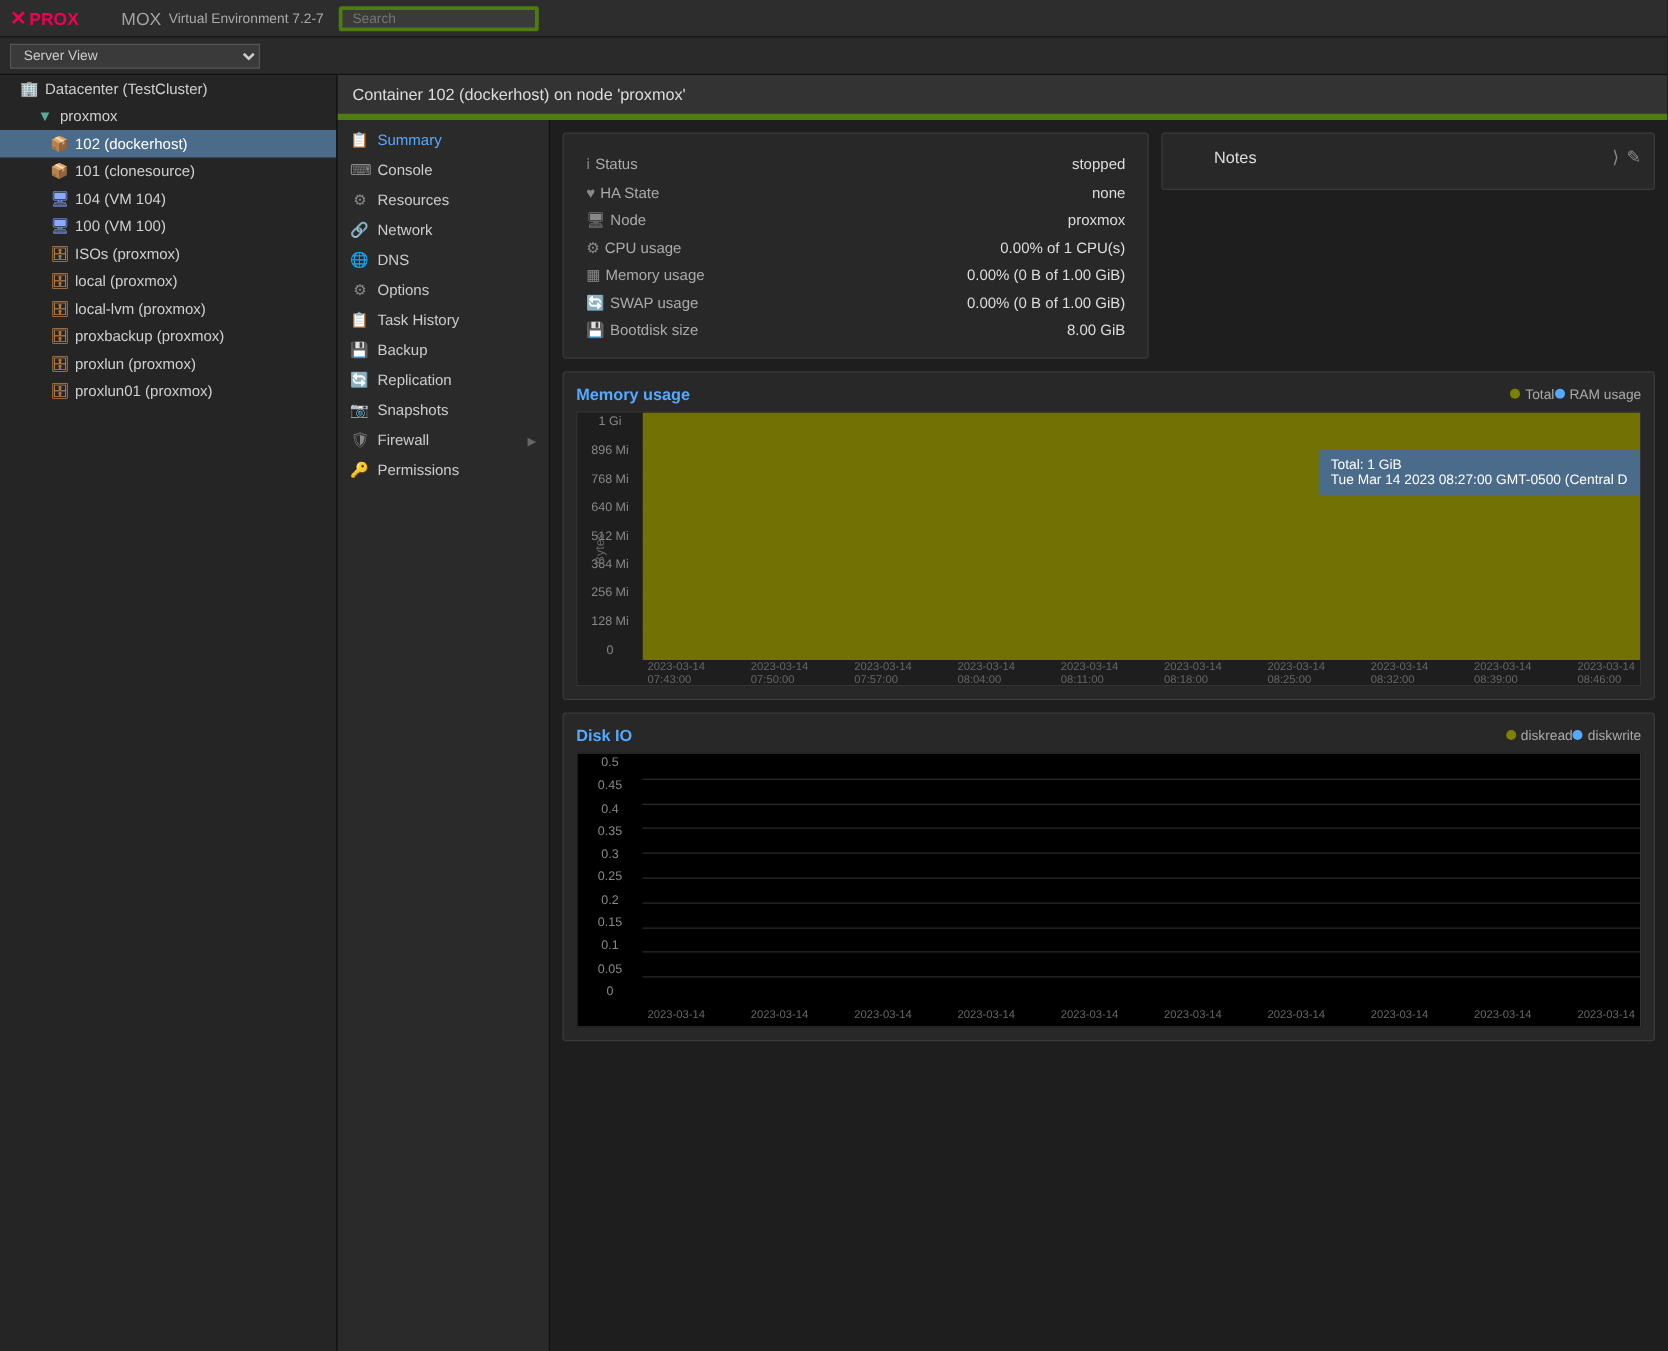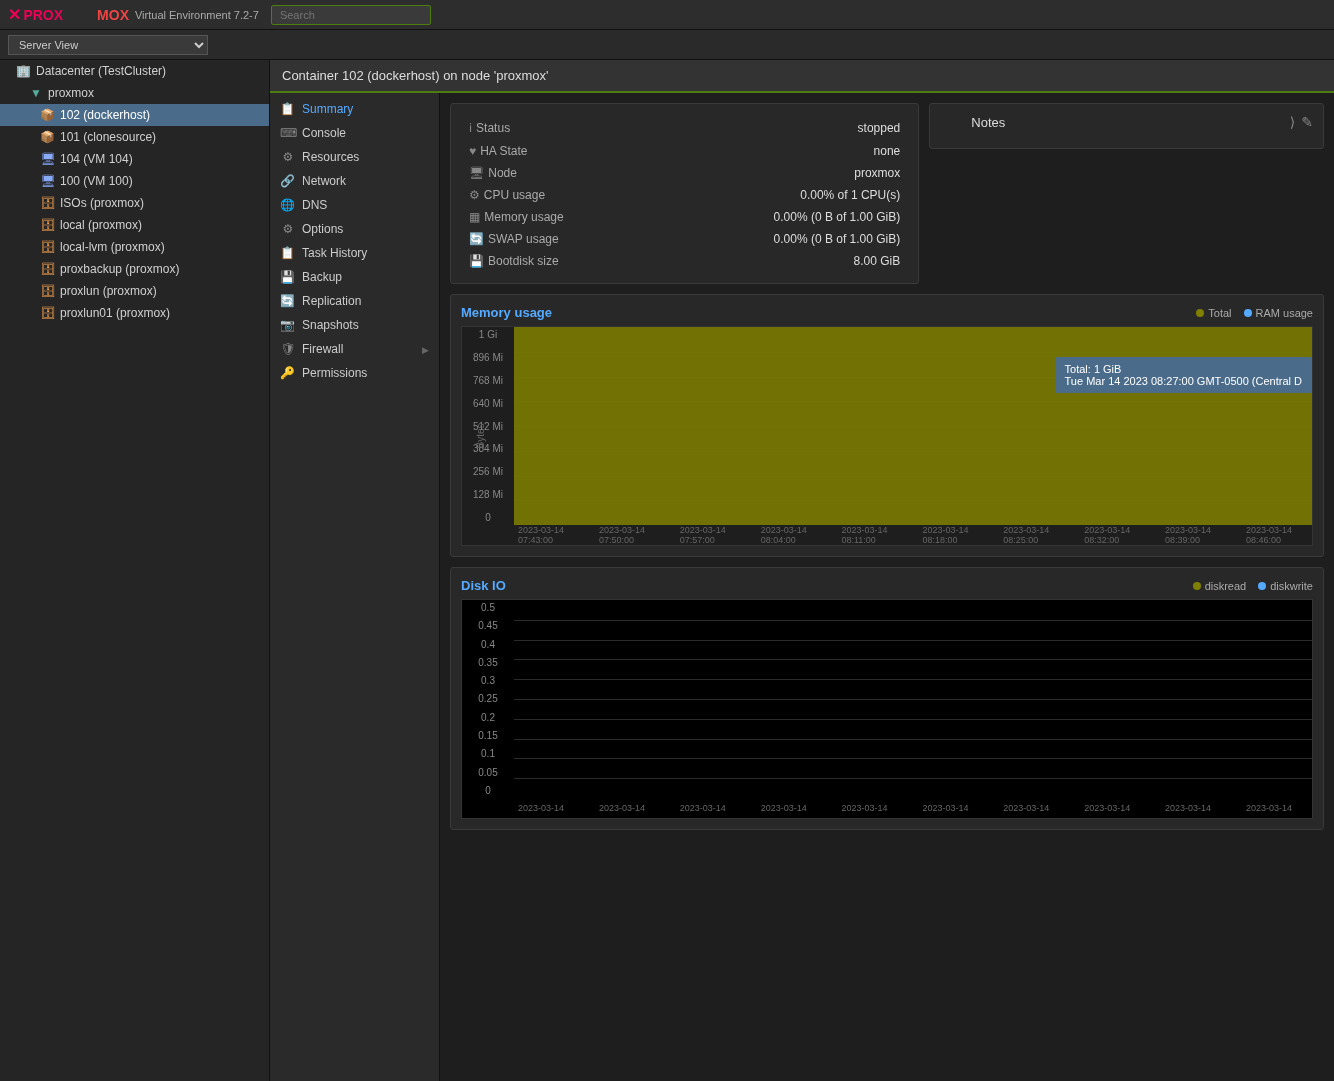--- a/index.html
+++ b/index.html
@@ -3,21 +3,21 @@
   <meta charset="utf-8">
   <style>
     * { box-sizing: border-box; margin: 0; padding: 0; }
     body { font-family: Arial, sans-serif; font-size: 12px; background: #1a1a1a; color: #d0d0d0; width: 1334px; height: 1081px; overflow: hidden; }
 
     
     #topbar { background: #2d2d2d; height: 30px; display: flex; align-items: center; padding: 0 8px; border-bottom: 1px solid #111; }
     #logo { display: flex; align-items: center; gap: 2px; margin-right: 12px; }
     .logo-x { color: #e05; font-weight: bold; font-size: 16px; }
     .logo-rest { color: #aaa; font-size: 11px; margin-left: 4px; }
-    #search-box { background: #3a3a3a; border: 1px solid #4d7c0f; color: #ccc; padding: 2px 8px; width: 160px; height: 20px; font-size: 11px; border-radius: 2px; }
+    #search-box { background: #3a3a3a; border: 3px solid #4d7c0f; color: #ccc; padding: 2px 8px; width: 160px; height: 20px; font-size: 11px; border-radius: 2px; }
 
     
     #server-view-bar { background: #2a2a2a; height: 30px; display: flex; align-items: center; padding: 0 8px; border-bottom: 1px solid #111; }
     #server-view-select { background: #3a3a3a; border: 1px solid #555; color: #ccc; padding: 2px 6px; font-size: 11px; width: 200px; }
 
     
     #layout { display: flex; height: calc(1081px - 60px); }
 
     
     #sidebar { width: 270px; background: #252525; border-right: 1px solid #111; overflow-y: auto; flex-shrink: 0; }
@@ -28,21 +28,21 @@
     .tree-indent-3 { padding-left: 40px; }
     .tree-icon { width: 16px; height: 16px; margin-right: 4px; flex-shrink: 0; display: inline-flex; align-items: center; justify-content: center; font-size: 12px; }
     .icon-datacenter { color: #888; }
     .icon-node { color: #5a9; }
     .icon-ct { color: #5af; }
     .icon-vm { color: #8af; }
     .icon-storage { color: #fa5; }
 
     
     #main { flex: 1; display: flex; flex-direction: column; overflow: hidden; }
-    #main-header { background: #333; padding: 8px 12px; border-bottom: 2px solid #4d7c0f; font-size: 13px; color: #ddd; }
+    #main-header { background: #333; padding: 8px 12px; border-bottom: 5px solid #4d7c0f; font-size: 13px; color: #ddd; }
 
     
     #content { display: flex; flex: 1; overflow: hidden; }
 
     
     #nav-menu { width: 170px; background: #2a2a2a; border-right: 1px solid #111; padding-top: 4px; flex-shrink: 0; }
     .nav-item { display: flex; align-items: center; padding: 5px 10px; cursor: pointer; color: #ccc; font-size: 12px; }
     .nav-item.active { color: #5af; }
     .nav-icon { width: 16px; margin-right: 6px; color: #888; text-align: center; }
     .nav-arrow { margin-left: auto; color: #666; }
@@ -64,46 +64,46 @@
     .notes-card { background: #282828; border: 1px solid #3a3a3a; border-radius: 3px; padding: 10px; flex: 1; }
     .notes-header { display: flex; align-items: center; justify-content: space-between; margin-bottom: 8px; }
     .notes-title { color: #ddd; font-size: 13px; margin-left: 31px; }
     .notes-actions { display: flex; gap: 6px; }
     .notes-btn { color: #888; cursor: pointer; font-size: 14px; }
 
     
     .chart-card { background: #282828; border: 1px solid #3a3a3a; border-radius: 3px; padding: 10px; margin-bottom: 10px; }
     .chart-header { display: flex; align-items: center; justify-content: space-between; margin-bottom: 6px; }
     .chart-title { color: #5af; font-size: 13px; font-weight: bold; }
-    .chart-legend { display: flex; gap: 12px; align-items: center; font-size: 11px; color: #aaa; }
+    .chart-legend { display: flex; gap: 0; align-items: center; font-size: 11px; color: #aaa; }
     .legend-dot { width: 8px; height: 8px; border-radius: 50%; display: inline-block; margin-right: 4px; }
     .chart-area { position: relative; height: 220px; background: #1e1e1e; border: 1px solid #333; }
     .chart-y-axis { position: absolute; left: 0; top: 0; bottom: 20px; width: 52px; display: flex; flex-direction: column; justify-content: space-between; padding: 2px 4px; font-size: 10px; color: #888; text-align: center; }
     .chart-inner { position: absolute; left: 52px; right: 0; top: 0; bottom: 20px; overflow: hidden; }
     .chart-fill-memory { position: absolute; left: 0; right: 0; top: 0; bottom: 0; background: #808000; opacity: 0.85; }
-    .chart-x-axis { position: absolute; bottom: 0; left: 52px; right: 16px; height: 20px; display: flex; justify-content: space-between; align-items: center; font-size: 9px; color: #666; padding: 0 4px; }
+    .chart-x-axis { position: absolute; bottom: 0; left: 52px; right: 0; height: 20px; display: flex; justify-content: space-between; align-items: center; font-size: 9px; color: #666; padding: 0 4px; }
     .chart-grid { position: absolute; left: 52px; right: 0; top: 0; bottom: 20px; }
     .grid-line { position: absolute; left: 0; right: 0; border-top: 1px solid #2a2a2a; }
 
     
     .chart-tooltip { position: absolute; right: 0; top: 30px; background: #4a6b8a; color: #fff; padding: 6px 10px; font-size: 11px; border-radius: 2px; z-index: 10; white-space: nowrap; }
 
     
     .disk-chart-area { position: relative; height: 220px; background: #000000; border: 1px solid #333; }
 
     .chevron-right::after { content: '▶'; font-size: 9px; }
   </style>
 </head>
 <body>
 
 <div id="topbar">
   <div id="logo">
     <span class="logo-x">✕</span>
     <span style="color:#e05;font-weight:bold;font-size:14px;">PROX</span>
-      <span style="color:#ef4444;font-weight:bold;font-size:14px;padding-left:32px;">MOX</span>
+      <span style="color:#a3a3a3;font-weight:normal;font-size:14px;padding-left:32px;">MOX</span>
     <span class="logo-rest">Virtual Environment 7.2-7</span>
   </div>
   <input type="text" id="search-box" placeholder="Search" style="">
 </div>
 
 <div id="server-view-bar">
   <select id="server-view-select">
     <option>Server View</option>
     <option>Folder View</option>
   </select>

